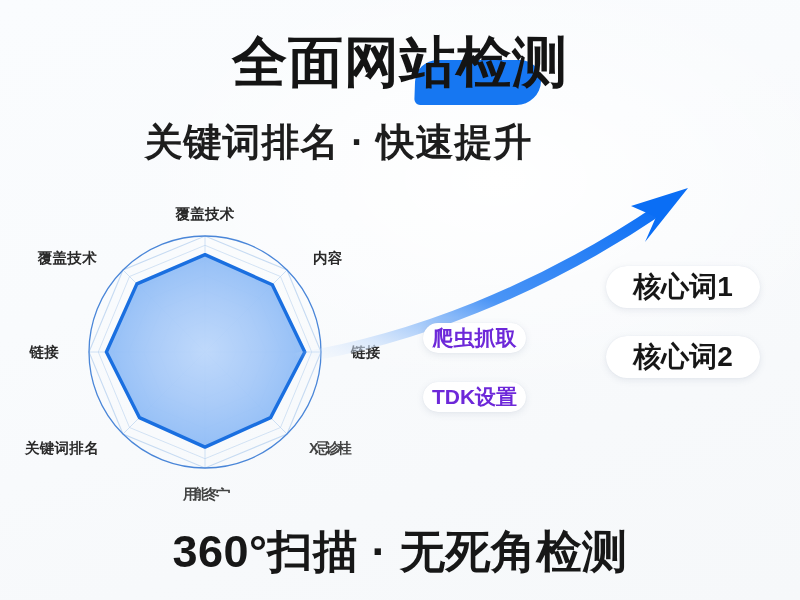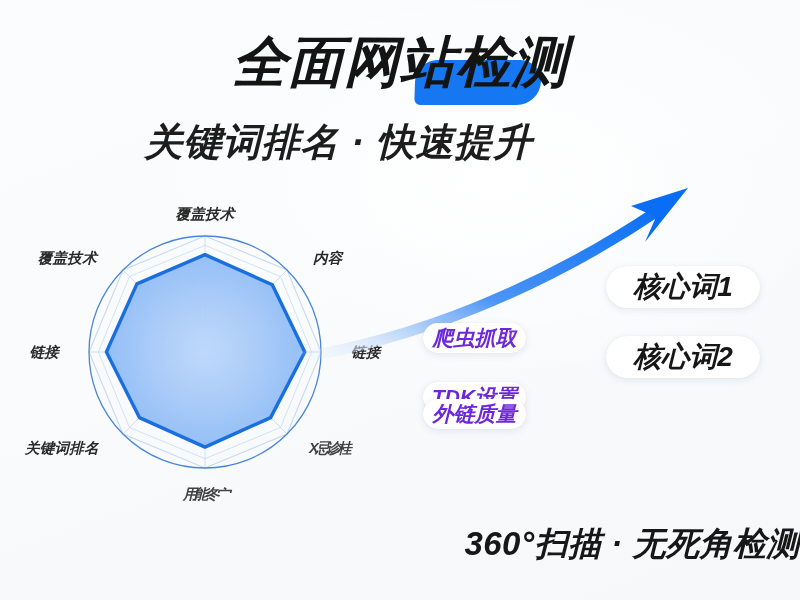--- a/index.html
+++ b/index.html
@@ -16,21 +16,20 @@
     position: relative;
   }
   #poster {
     position: absolute;
     inset: 0;
     width: 800px;
     height: 600px;
     background:
       radial-gradient(ellipse 520px 300px at 62% 30%, #ffffff 0%, rgba(255,255,255,0) 70%),
       linear-gradient(160deg, #fafcfe 0%, #f9fbfd 38%, #f7f9fb 72%, #f6f8fa 100%);
-    font-style: italic;
   }
 
   
   .title-wrap {
     position: absolute;
     left: 0;
     top: 34px;
     width: 800px;
     text-align: center;
   }
@@ -66,22 +65,22 @@
     font-weight: 700;
     letter-spacing: 1px;
     color: #1d1d1d;
     white-space: nowrap;
   }
   .bottom-title {
     position: absolute;
     left: 0;
     top: 522px;
     width: 800px;
-    text-align: right;
-    font-size: 33px;
+    text-align: center;
+    font-size: 45px;
     font-weight: 700;
     letter-spacing: 0.5px;
     color: #171717;
     white-space: nowrap;
   }
 
   
   #radar-area {
     position: absolute;
     left: 20px;
@@ -215,23 +214,20 @@
     <path d="M 8 178 C 120 160, 248 112, 372 28" fill="none" stroke="url(#arrGrad)" stroke-width="11" stroke-linecap="round"></path>
     <path d="M 398 8 L 341 26 L 366 37 L 355 62 Z" fill="#0a6ef5"></path>
   </svg>
 
   <div class="pill pill-sm p1">
     <span>爬虫抓取</span>
   </div>
   <div class="pill pill-sm p2">
     <span>TDK设置</span>
   </div>
-  <div class="pill pill-sm p3">
-    <span>外链质量</span>
-  </div>
 
   <div class="pill pill-lg k1">
     <span>核心词1</span>
   </div>
   <div class="pill pill-lg k2">
     <span>核心词2</span>
   </div>
 
   <div class="bottom-title">360°扫描 · 无死角检测</div>
 

